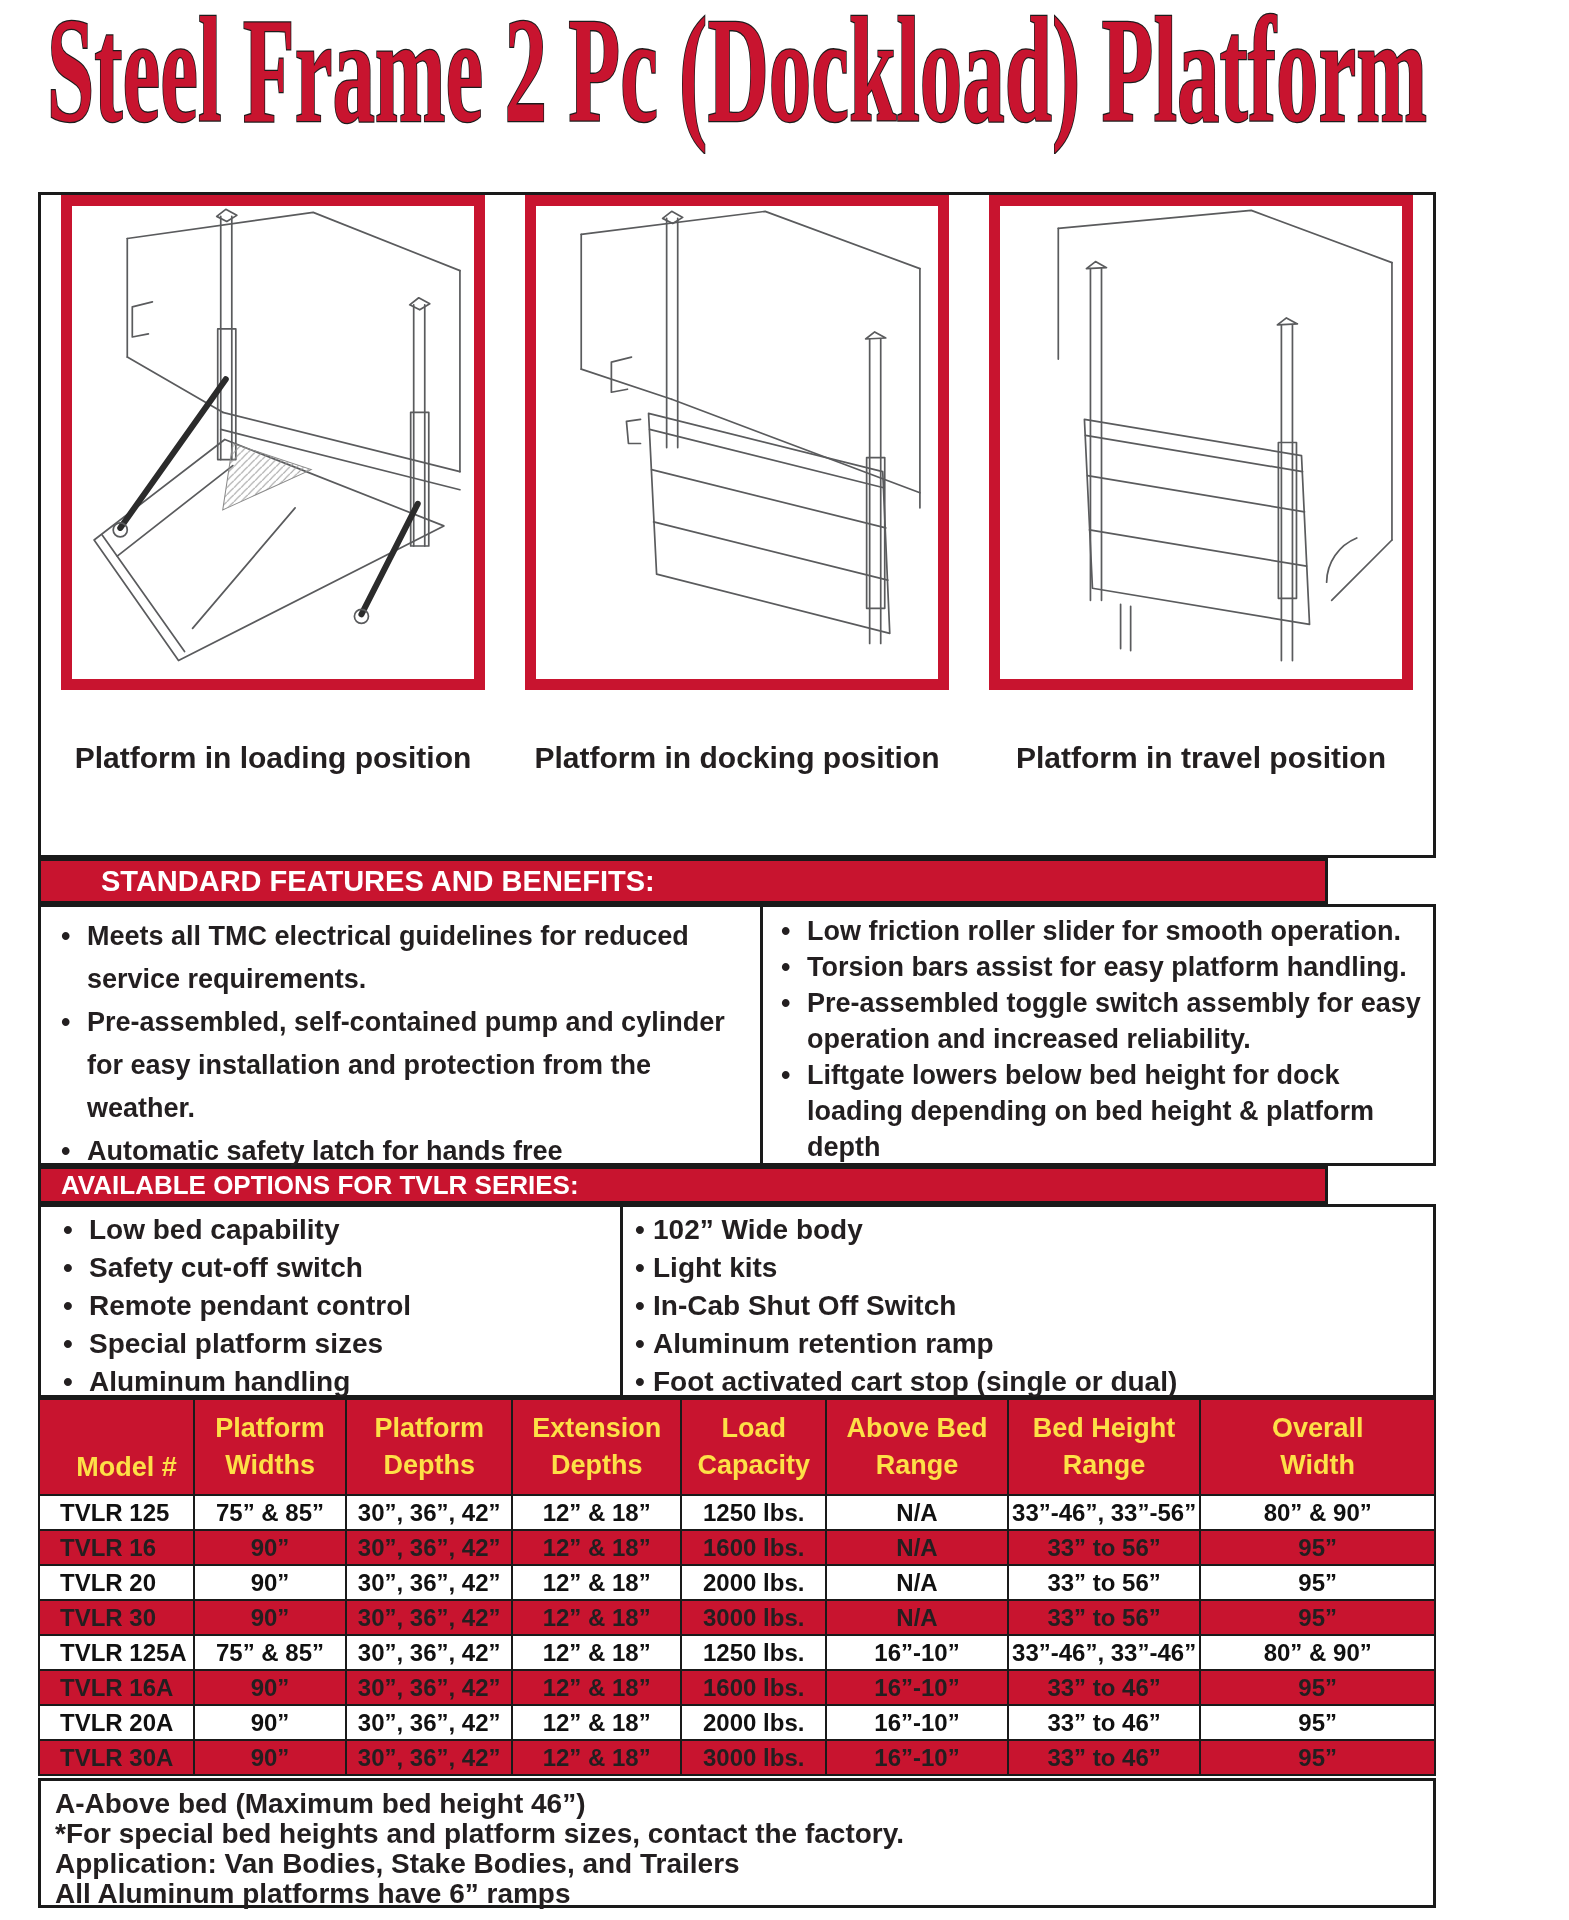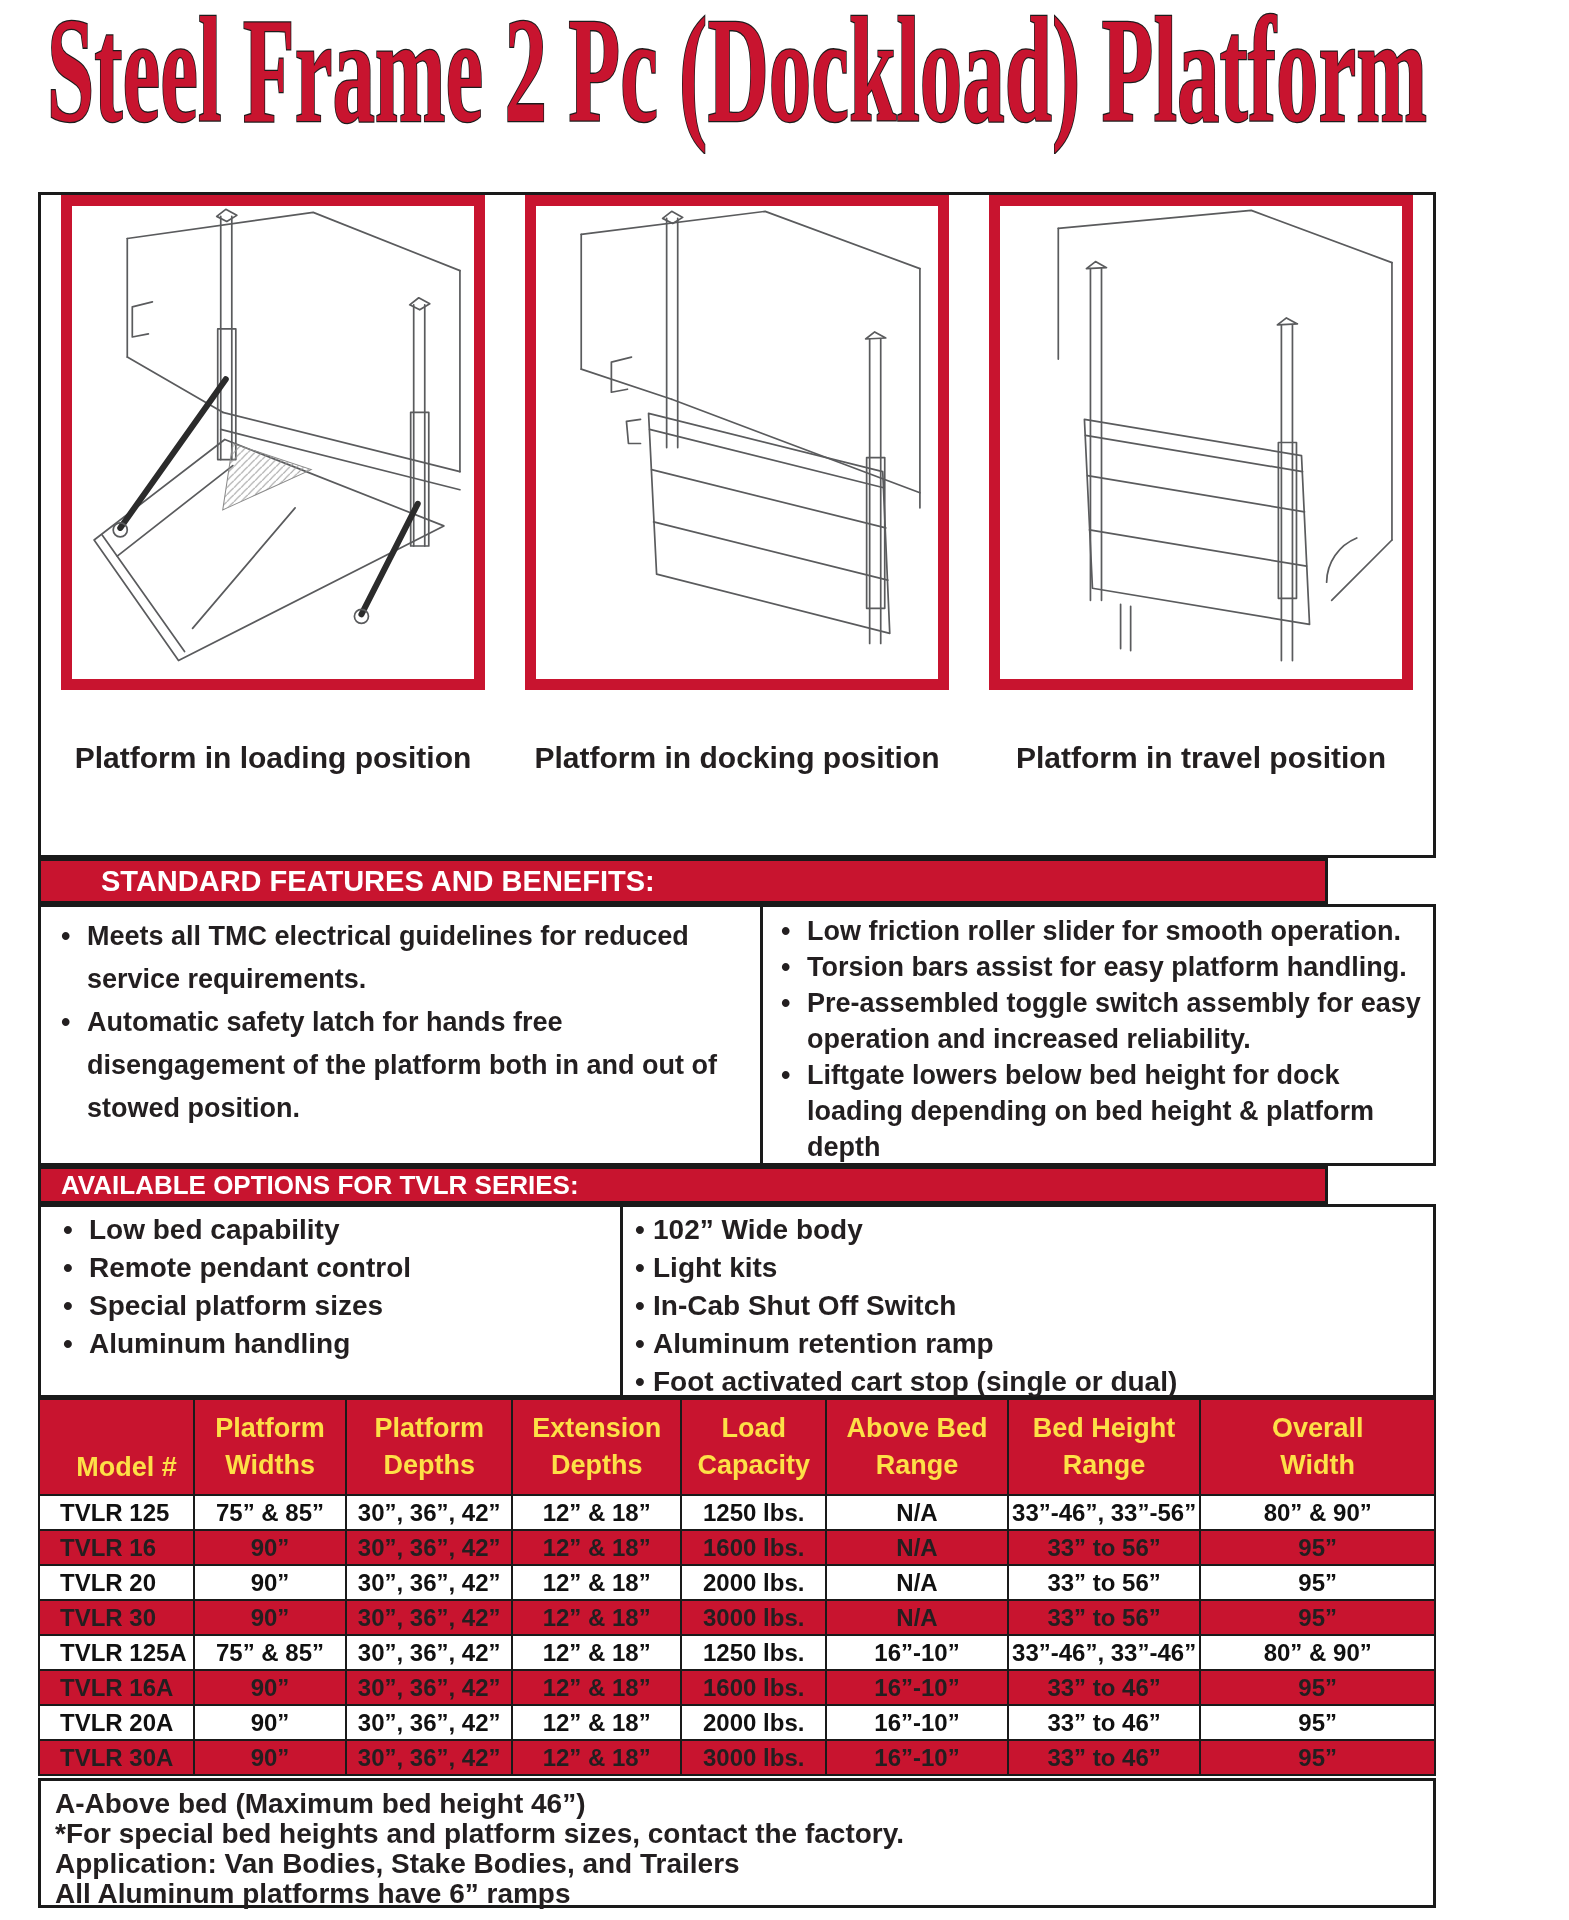--- a/index.html
+++ b/index.html
@@ -178,38 +178,40 @@
     </div>
   </div>
 
   <div class="banner banner1">
     <span>STANDARD FEATURES AND BENEFITS:</span>
   </div>
 
   <div class="frame sec-features">
     <div class="fcol fcol-left">
       <div class="bullet">Meets all TMC electrical guidelines for reduced service requirements.</div>
+      <div class="bullet">Pre-assembled, self-contained pump and cylinder for easy installation and protection from the weather.</div>
       <div class="bullet">Automatic safety latch for hands free disengagement of the platform both in and out of stowed position.</div>
     </div>
     <div class="fcol fcol-right">
       <div class="bullet">Low friction roller slider for smooth operation.</div>
       <div class="bullet">Torsion bars assist for easy platform handling.</div>
       <div class="bullet">Pre-assembled toggle switch assembly for easy operation and increased reliability.</div>
       <div class="bullet">Liftgate lowers below bed height for dock loading depending on bed height &amp; platform depth</div>
       <div class="bullet">150 Amp circuit breaker for electrical protection.</div>
     </div>
   </div>
 
   <div class="banner banner2">
     <span>AVAILABLE OPTIONS FOR TVLR SERIES:</span>
   </div>
 
   <div class="frame sec-options">
     <div class="ocol-left">
       <div class="obullet">Low bed capability</div>
+      <div class="obullet">Safety cut-off switch</div>
       <div class="obullet">Remote pendant control</div>
       <div class="obullet">Special platform sizes</div>
       <div class="obullet">Aluminum handling</div>
     </div>
     <div class="ocol-right">
       <div class="obullet-tight">102” Wide body</div>
       <div class="obullet-tight">Light kits</div>
       <div class="obullet-tight">In-Cab Shut Off Switch</div>
       <div class="obullet-tight">Aluminum retention ramp</div>
       <div class="obullet-tight">Foot activated cart stop (single or dual)</div>

